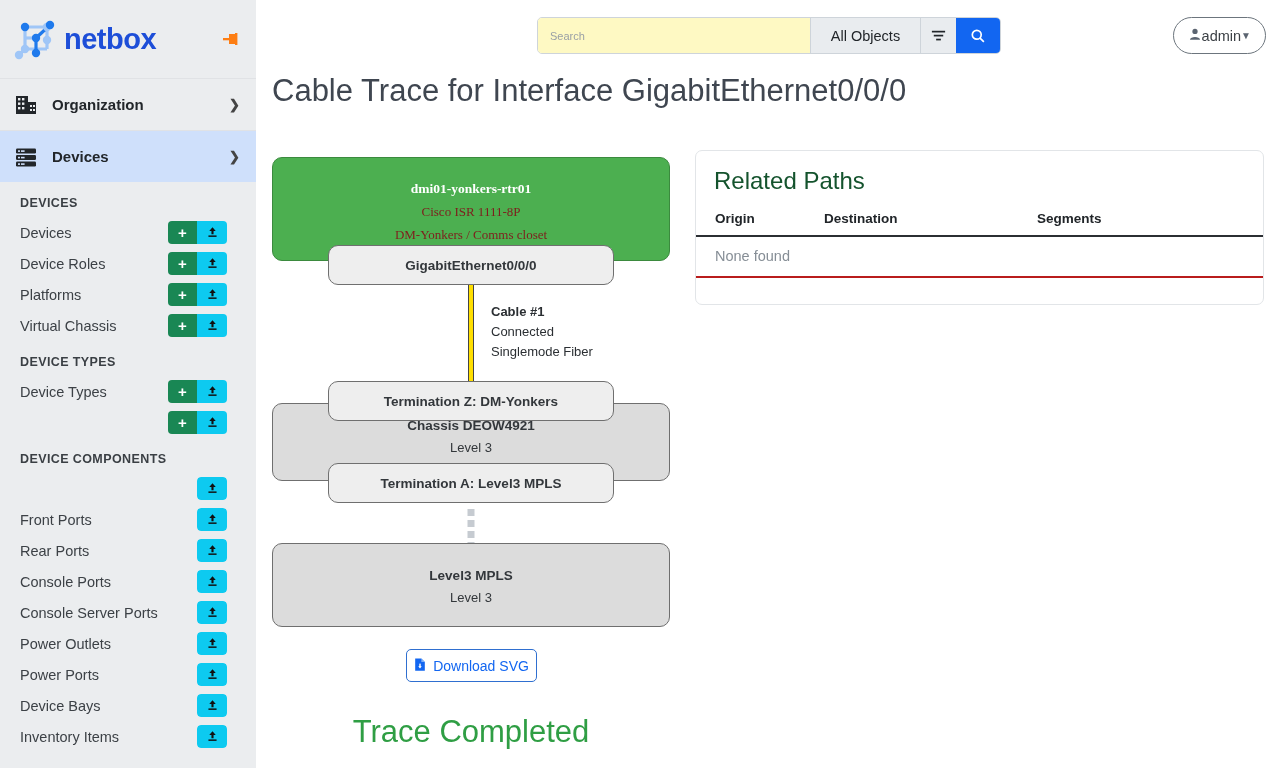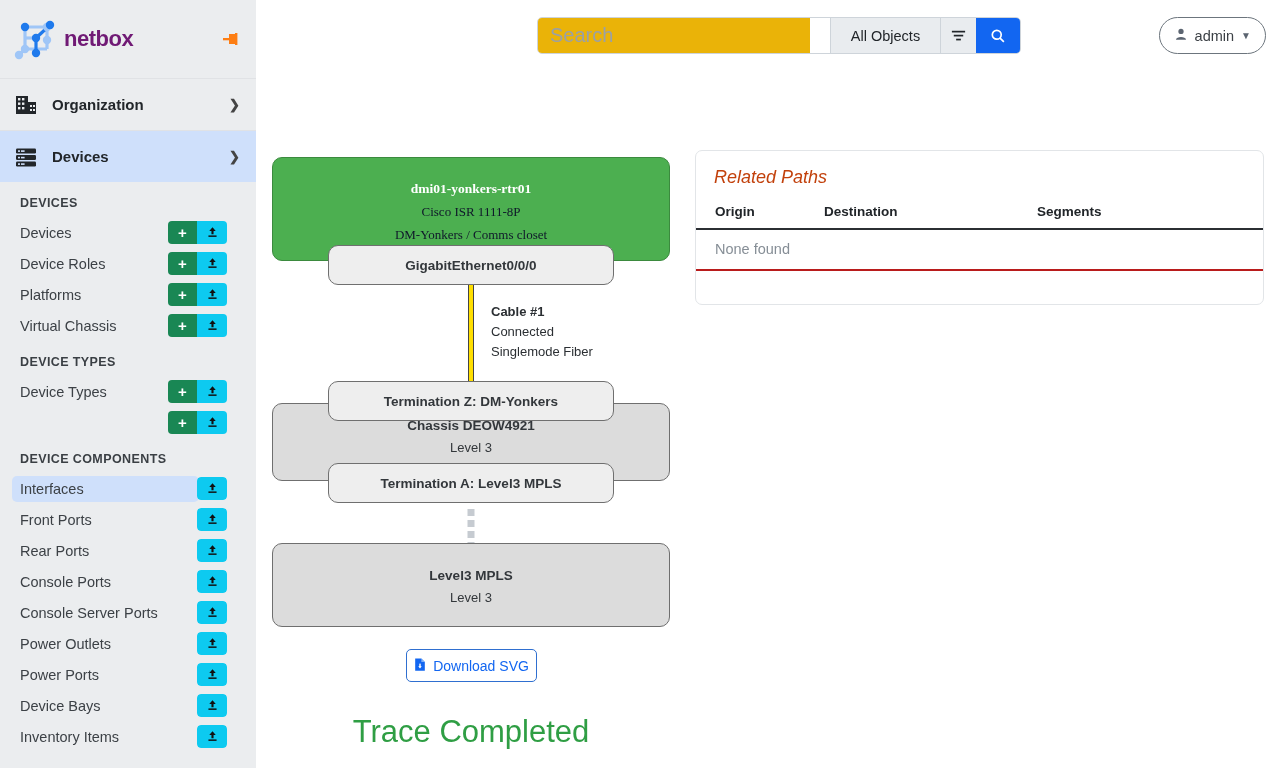--- a/index.html
+++ b/index.html
@@ -19,21 +19,21 @@
     background: #ebedef;
     overflow: hidden;
   }
   #brand-row {
     height: 78px;
     display: flex; align-items: center;
     padding: 0 16px 0 14px;
   }
   #logo-mark { width: 46px; height: 42px; flex: none; }
   #logo-word {
-    font-size: 22px; font-weight: 700; color: #701a75;
+    font-size: 29px; font-weight: 700; color: #1d4ed8;
     letter-spacing: -0.5px; margin-left: 4px;
     font-family: "Liberation Sans", sans-serif;
   }
   #pin-icon { margin-left: auto; width: 18px; height: 18px; }
 
   .nav-group {
     height: 52px;
     display: flex; align-items: center;
     padding: 0 16px 0 14px;
     font-size: 15px; font-weight: 700; color: #22262a;
@@ -82,40 +82,40 @@
     position: absolute; left: 256px; top: 0;
     width: 1024px; height: 70px; background: #fff;
   }
   #search-wrap {
     position: absolute; left: 281px; top: 17px;
     display: flex; height: 37px;
     border: 1px solid #ced4da; border-radius: 5px; overflow: hidden;
   }
   #search-input {
     width: 272px; border: none; outline: none;
-    padding: 0 12px; font-size: 20px; color: #495057;
-    font-family: "Liberation Sans", sans-serif; background: #eab308;
+    padding: 0 12px; font-size: 11px; color: #495057;
+    font-family: "Liberation Sans", sans-serif; background: #fef9c3;
   }
   #search-input::placeholder { color: #9aa0a6; }
   #obj-select {
     width: 110px; background: #e9ecef; border-left: 1px solid #ced4da;
     display: flex; align-items: center; justify-content: center;
-    font-size: 14.5px; color: #212529; margin-left: 20px;
+    font-size: 14.5px; color: #212529;
   }
   #filter-btn {
     width: 36px; background: #e9ecef; border-left: 1px solid #ced4da;
     display: flex; align-items: center; justify-content: center;
   }
   #search-btn {
     width: 44px; background: #1266f1;
     display: flex; align-items: center; justify-content: center;
   }
   #user-btn {
     position: absolute; right: 14px; top: 17px;
-    display: flex; align-items: center; gap: 7px;
+    display: flex; align-items: center; 
     height: 37px; padding: 0 14px;
     border: 1px solid #6c757d; border-radius: 19px;
     font-size: 14.5px; color: #3c4146; background: #fff;
   }
 
   
   #main { position: absolute; left: 256px; top: 70px; width: 1024px; height: 698px; }
   #page-title {
     position: absolute; left: 16px; top: 3px;
     font-size: 31px; font-weight: 400; color: #3f4650;
@@ -131,21 +131,21 @@
   .node-title { font-weight: 700; font-size: 13.5px; }
   .node-sub { font-size: 13px; margin-top: 7px; }
 
   #device-box {
     width: 398px; height: 104px; background: #4caf50;
     color: #fff; border-color: #3b8a3e;
     padding-top: 23px;
     font-family: Liberation Serif, serif;
   }
   #device-box .node-title { color: #fff; }
-  #device-box .node-sub { color: #0f172a; }
+  #device-box .node-sub { color: #7f1d1d; }
 
   .term-box {
     width: 286px; height: 40px; background: #eeeeee;
     margin: -16px auto 0 auto;
     display: flex; align-items: center; justify-content: center;
     color: #33373b; position: relative; z-index: 3;
   }
   .term-box .node-title { font-size: 13.5px; }
 
   #cable-seg {
@@ -195,21 +195,21 @@
     font-size: 31px; color: #2f9e44; font-weight: 400;
   }
 
   
   #paths-card {
     position: absolute; left: 439px; top: 80px;
     width: 569px; height: 155px;
     background: #fff; border: 1px solid #e2e5e8; border-radius: 7px;
   }
   #paths-title {
-    font-size: 18px; color: #c2410c; padding: 16px 18px 0 18px; font-style: italic;
+    font-size: 24px; color: #14532d; padding: 16px 18px 0 18px;
   }
   #paths-table { width: 100%; border-collapse: collapse; margin-top: 16px; }
   #paths-table th {
     text-align: left; font-size: 13.5px; font-weight: 700; color: #212529;
     padding: 0 0 9px 0; border-bottom: 2px solid #2b2f33;
   }
   #paths-table th:nth-child(1) { padding-left: 19px; width: 128px; }
   #paths-table th:nth-child(2) { width: 213px; }
   #paths-table td {
     font-size: 14.5px; color: #868e96;
@@ -368,23 +368,20 @@
           <svg viewBox="0 0 16 16" width="13" height="13">
             <path d="M8 1.5 L12 6 H9.3 V10 H6.7 V6 H4 Z" fill="#111"></path>
             <rect x="3" y="11.6" width="10" height="1.8" fill="#111"></rect>
           </svg>
         </span>
     </span>
   </div>
 
   <div class="sect-head">DEVICE COMPONENTS</div>
   <div class="side-item active">
-    <span class="lbl-wrap">
-        <span>Interfaces</span>
-      </span>
     <span class="btns">
       <span class="btn-imp" style="border-radius:4px">
           <svg viewBox="0 0 16 16" width="13" height="13">
             <path d="M8 1.5 L12 6 H9.3 V10 H6.7 V6 H4 Z" fill="#111"></path>
             <rect x="3" y="11.6" width="10" height="1.8" fill="#111"></rect>
           </svg>
         </span>
     </span>
   </div>
   <div class="side-item">
@@ -521,20 +518,21 @@
         <path d="M2.2 14.5 C2.6 10.5 13.4 10.5 13.8 14.5 Z" fill="#5b6470"></path>
       </svg>
     </span>
     <span>admin</span>
     <span style="font-size:10px;color:#5b6470;">▼</span>
   </div>
 </div>
 
 <div id="main">
 
+  <div id="page-title">Cable Trace for Interface GigabitEthernet0/0/0</div>
 
   <div id="trace">
 
     <div id="device-box" class="node-box">
       <div class="node-title">dmi01-yonkers-rtr01</div>
       <div class="node-sub">Cisco ISR 1111-8P</div>
       <div class="node-sub">DM-Yonkers / Comms closet</div>
     </div>
 
     <div class="node-box term-box">

